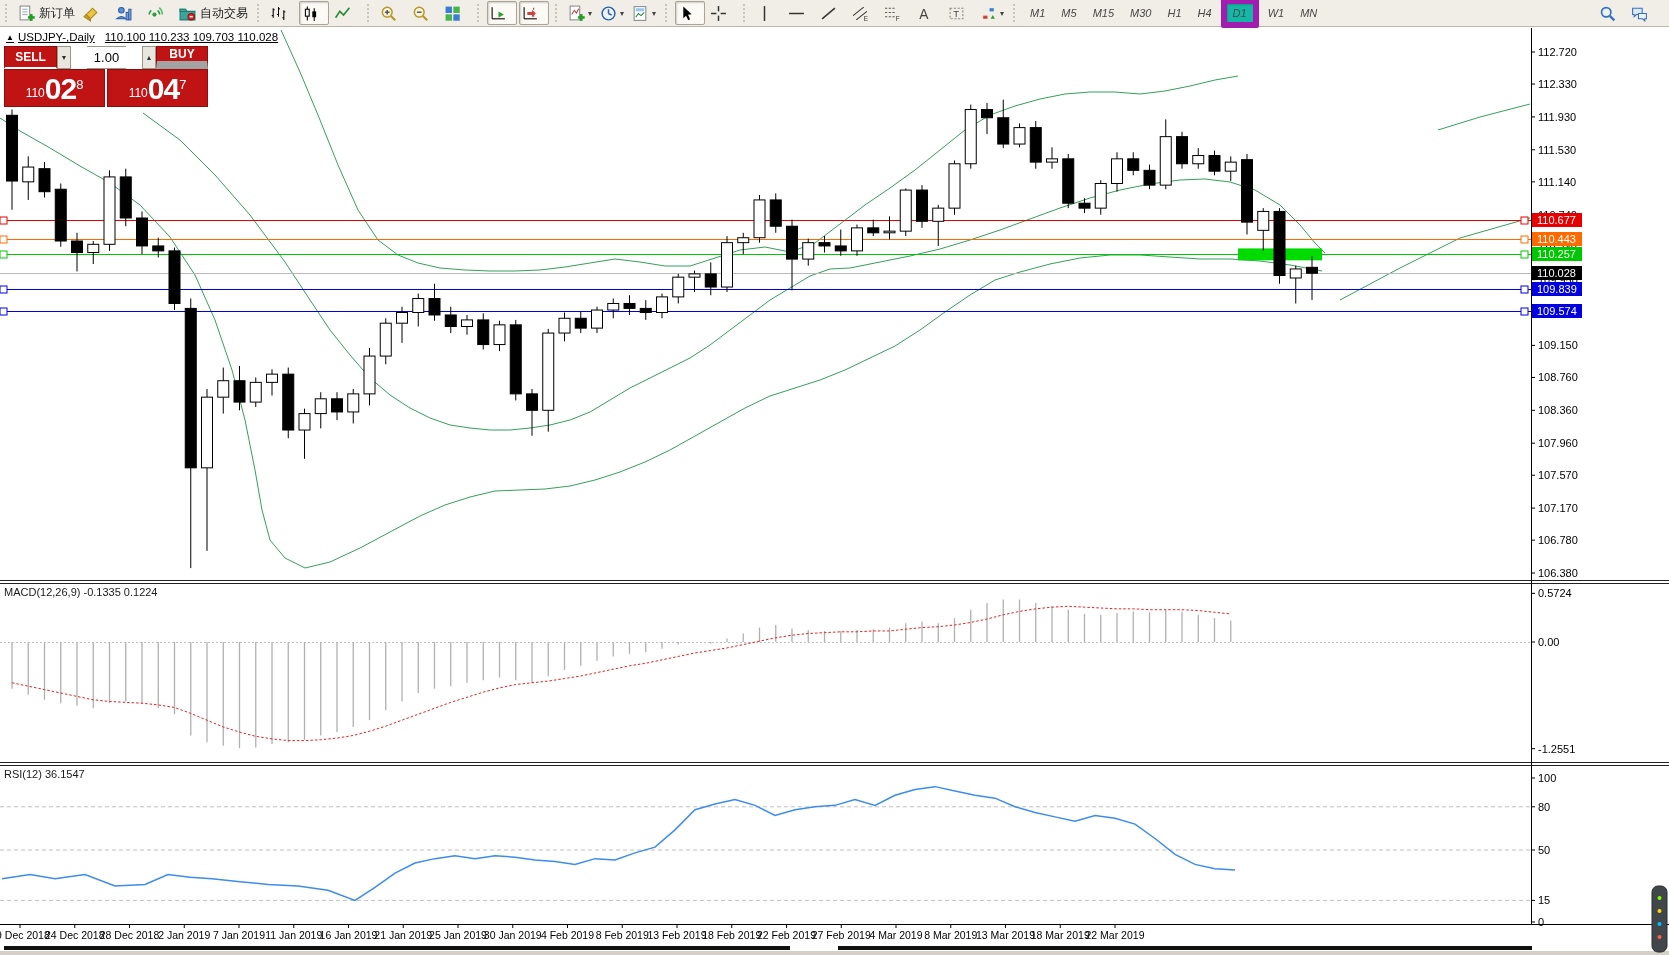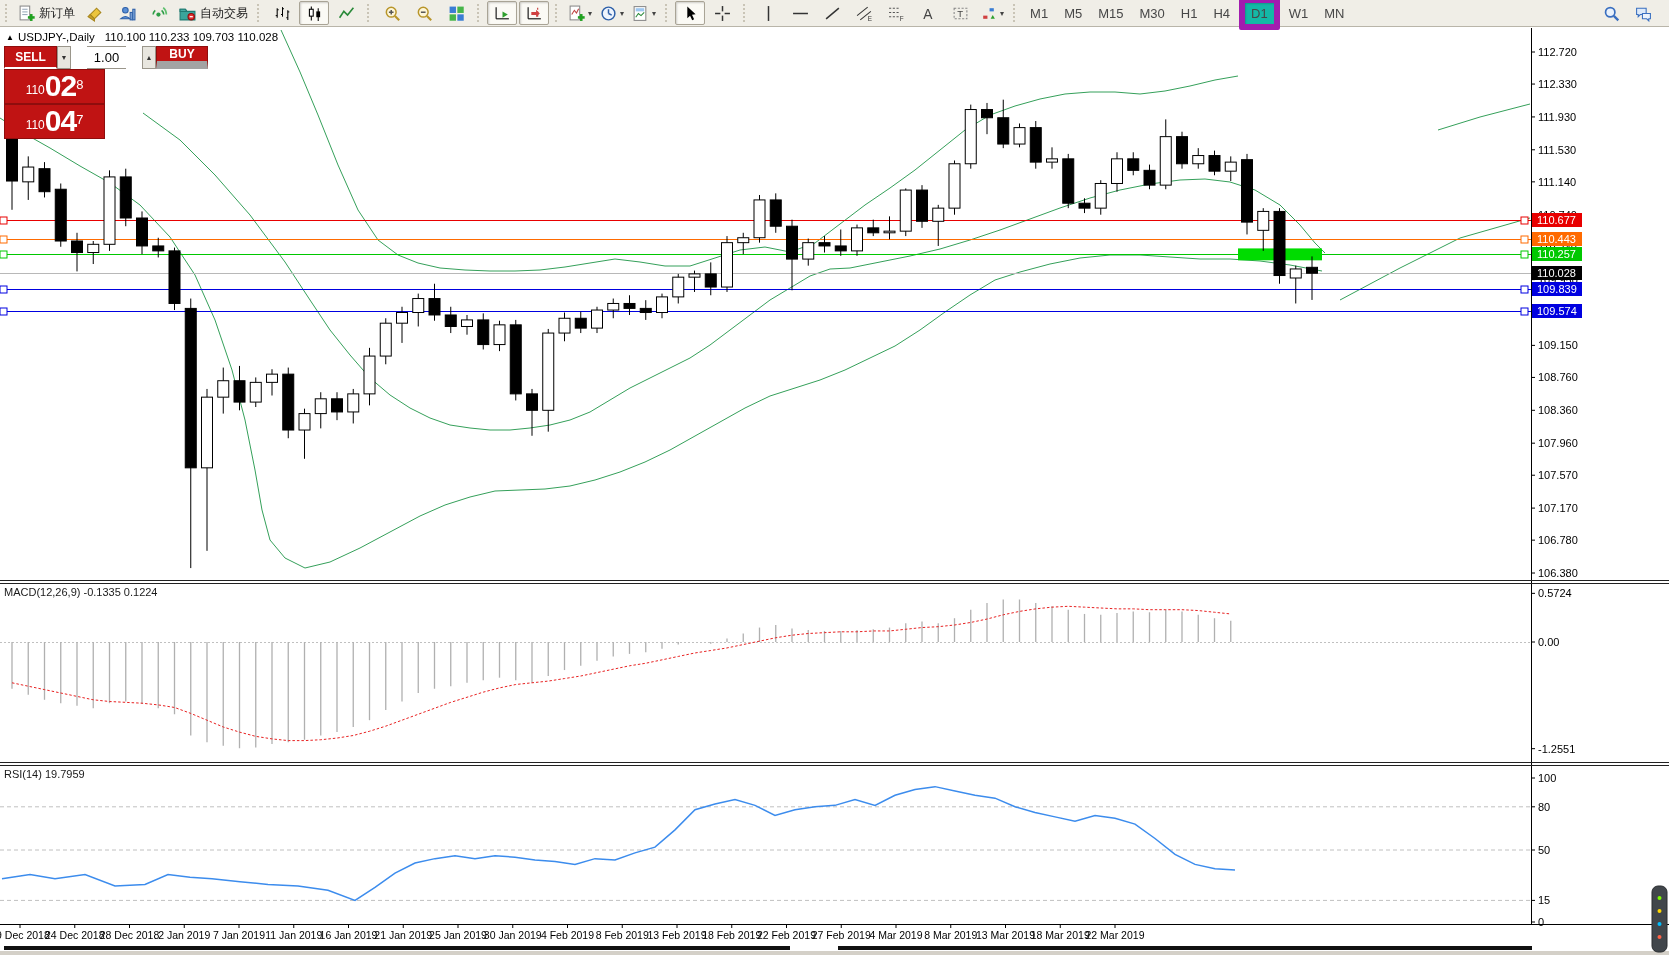--- a/index.html
+++ b/index.html
@@ -2,47 +2,47 @@
 <html><head>
 <meta charset="utf-8">
 <style>
   html,body{margin:0;padding:0;background:#fff;width:1669px;height:955px;overflow:hidden;
     font-family:"Liberation Sans","DejaVu Sans",sans-serif;}
   #app{position:relative;width:1669px;height:955px;background:#fff;}
   
   #toolbar{position:absolute;left:0;top:0;width:1669px;height:27px;background:#f0eee7;
     border-bottom:1px solid #b9b5a9;display:flex;align-items:center;z-index:5;box-sizing:border-box;}
   .grip{width:3px;height:18px;border-left:2px dotted #c9c4b6;margin:0 4px 0 5px;}
-  .tb-btn{height:22px;min-width:24px;display:flex;align-items:center;justify-content:center;
+  .tb-btn{height:22px;min-width:24px;display:flex;align-items:center;justify-content:space-between;
     border:1px solid transparent;border-radius:2px;margin:0 1px;padding:0 2px;background:transparent;cursor:default;}
   .tb-btn.pressed{background:#fbfaf5;border:1px solid #a9a496;box-shadow:inset 1px 1px 2px rgba(0,0,0,.18);}
   .tb-btn svg{width:17px;height:17px;}
   .tb-label{font-size:12px;color:#222;margin-left:4px;white-space:nowrap;}
   .caret{font-size:8px;color:#444;margin-left:3px;}
-  .tb-tf{font-size:13px;color:#474747;padding:3px 6px;border:1px solid transparent;border-radius:2px;margin:0 1px;}
+  .tb-tf{font-size:11px;color:#474747;padding:3px 6px;border:1px solid transparent;border-radius:2px;margin:0 1px;font-style:italic;}
   .tb-tf.pressed{background:#14b8a6;border:6px solid #a21caf;box-shadow:inset 1px 1px 2px rgba(0,0,0,.18);}
   #tb-right{margin-left:auto;display:flex;align-items:center;margin-right:10px;}
   
   #chart-svg{position:absolute;left:0;top:0;z-index:1;}
-  #symbol-title{position:absolute;left:6px;top:31px;z-index:3;font-size:11.5px;color:#000;}
+  #symbol-title{position:absolute;left:6px;top:31px;z-index:3;font-size:11.5px;color:#000;text-decoration:underline;}
   #symbol-title .tri{font-size:8px;vertical-align:1px;margin-right:4px;}
   #symbol-title .ohlc{margin-left:10px;}
   
   #trade-panel{position:absolute;left:4px;top:46px;width:204px;z-index:4;font-family:"Liberation Sans",sans-serif;}
   #tp-row1{display:flex;height:23px;}
   .tp-btn{background:#c01313;color:#fff;font-size:12px;font-weight:bold;display:flex;
     align-items:center;justify-content:center;border:1px solid #8f0d0d;box-sizing:border-box;}
   #tp-sell-btn{width:53px;border-bottom:2px solid #fff;}
   #tp-buy-btn{width:52px;border-bottom:8px solid #a3a3a3;}
   #tp-spin{flex:1;display:flex;gap:16px;}
   .spin-btn{width:14px;background:#e8e6df;border:1px solid #9a968b;font-size:7px;color:#333;
     display:flex;align-items:center;justify-content:center;box-sizing:border-box;}
   #tp-vol{flex:1;background:#fff;border:1px solid #9a968b;border-left:none;border-right:none;
     font-size:13px;text-align:center;line-height:21px;color:#000;}
-  #tp-row2{display:flex;height:38px;margin-top:0px;flex-direction:column;}
+  #tp-row2{display:flex;height:38px;margin-top:0px;}
   .tp-price{background:#c01313;color:#fff;display:flex;align-items:flex-end;justify-content:center;
     padding-bottom:3px;box-sizing:border-box;border:1px solid #8f0d0d;}
   #tp-price-sell{width:101px;margin-right:2px;}
   #tp-price-buy{width:101px;}
   .tp-small{font-size:12px;line-height:20px;}
   .tp-big{font-size:30px;font-weight:bold;line-height:28px;letter-spacing:-1px;}
   .tp-sup{font-size:13px;line-height:30px;align-self:flex-start;}
   
   #annotation{position:absolute;left:901px;top:243px;z-index:2;font-size:31px;font-weight:bold;
     color:#00dc32;letter-spacing:1px;white-space:nowrap;
@@ -817,15 +817,15 @@
       </div>
       <div class="tp-price" id="tp-price-buy">
         <span class="tp-small">110</span>
           <span class="tp-big">04</span>
           <span class="tp-sup">7</span>
       </div>
     </div>
   </div>
 
   <div class="ind-label" id="macd-label">MACD(12,26,9) -0.1335 0.1224</div>
-  <div class="ind-label" id="rsi-label">RSI(14) 19.7959</div>
+  <div class="ind-label" id="rsi-label">RSI(12) 36.1547</div>
 
 </div>
 
 </body></html>

